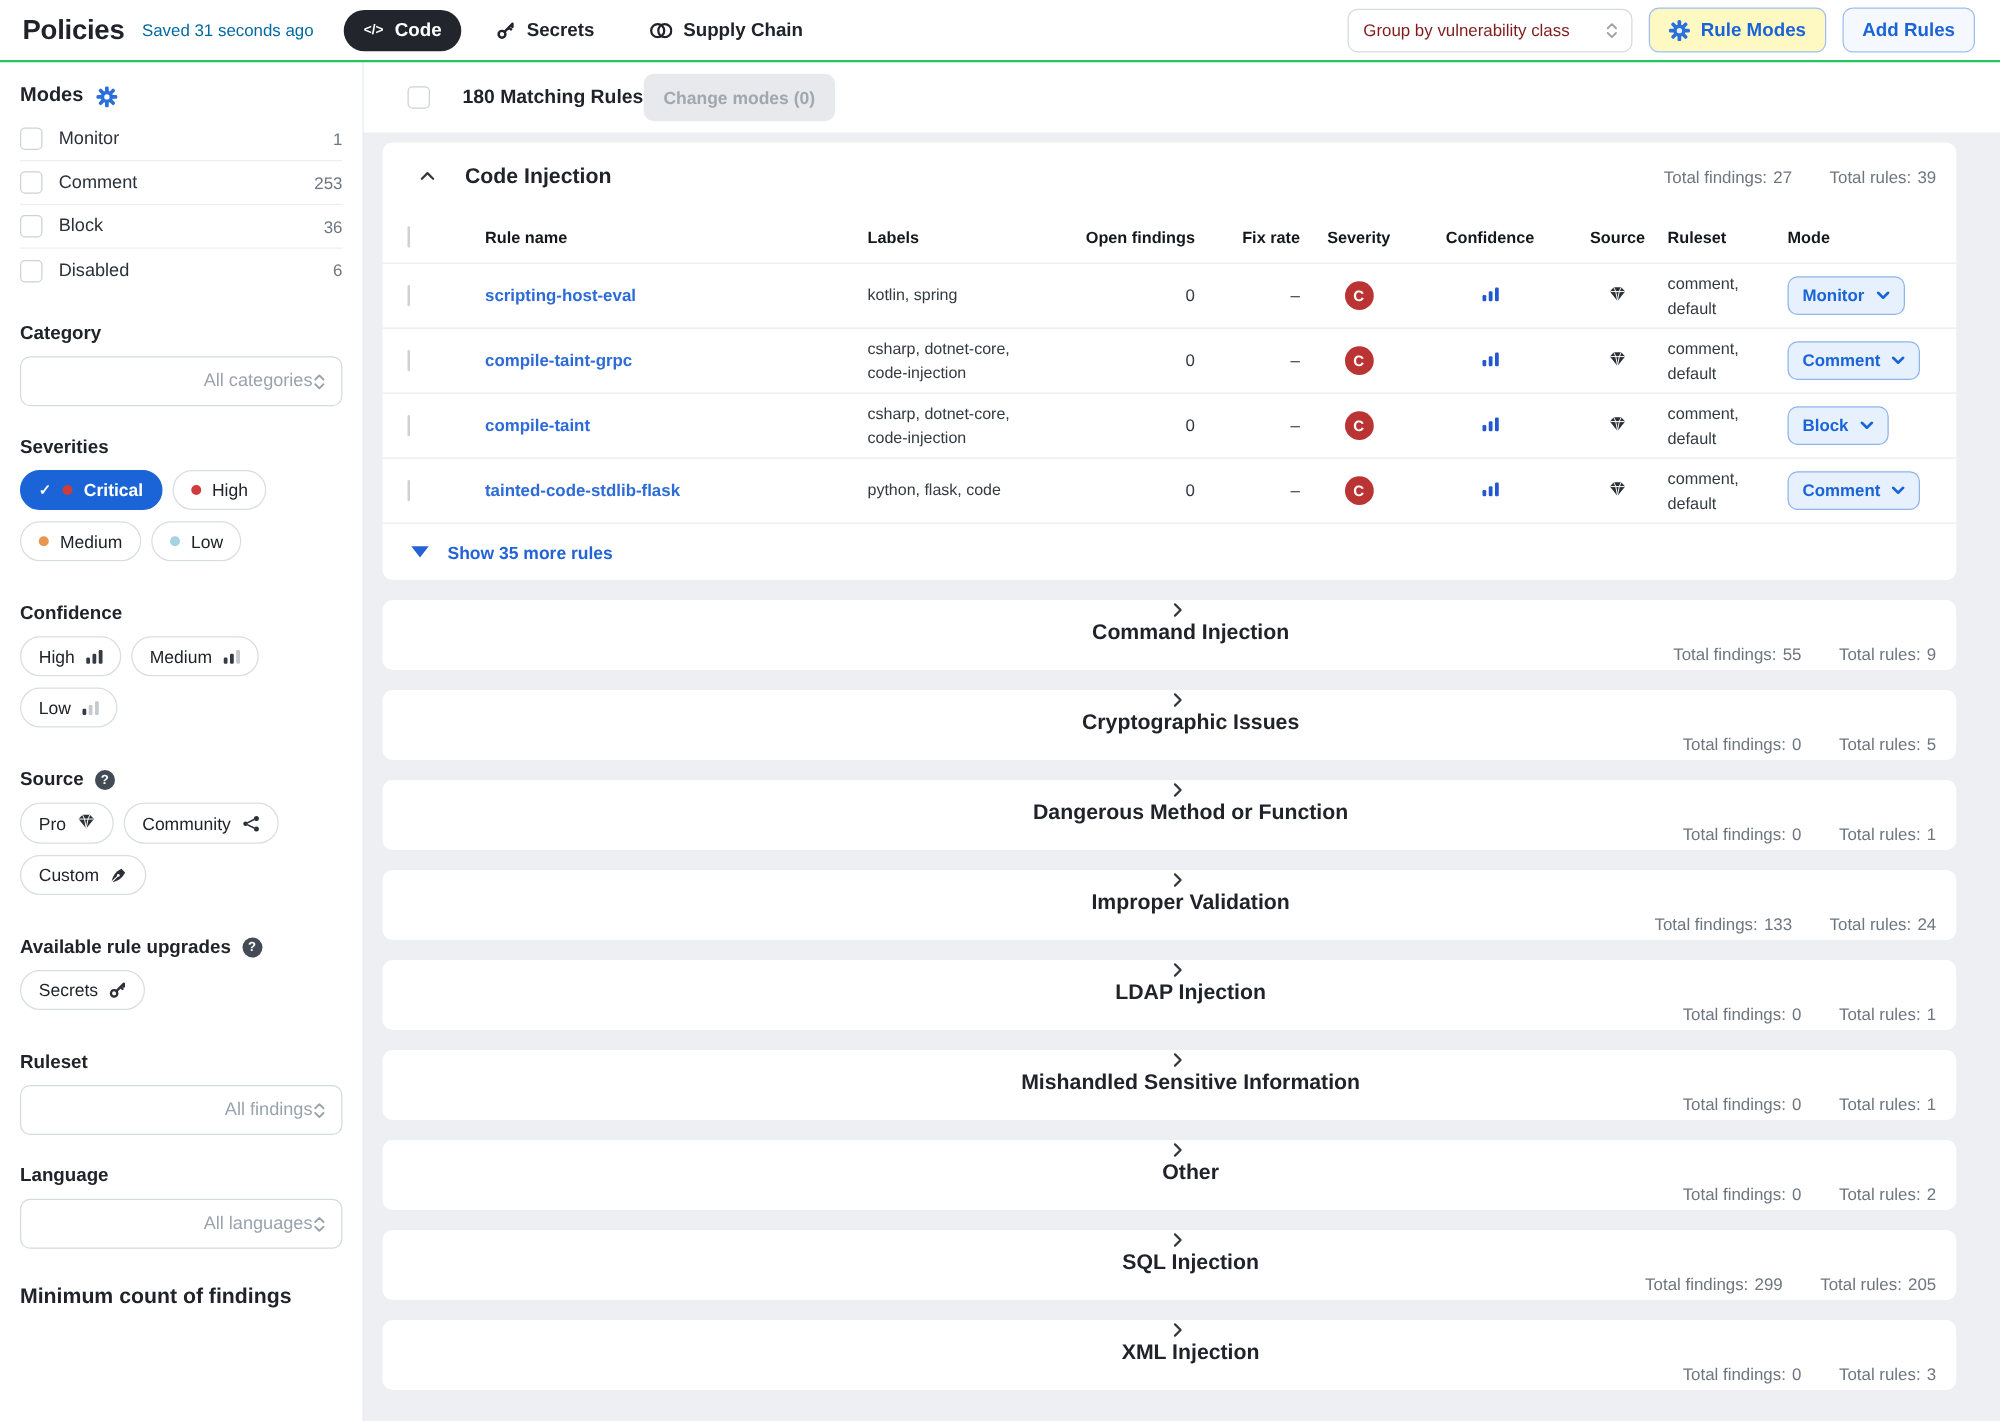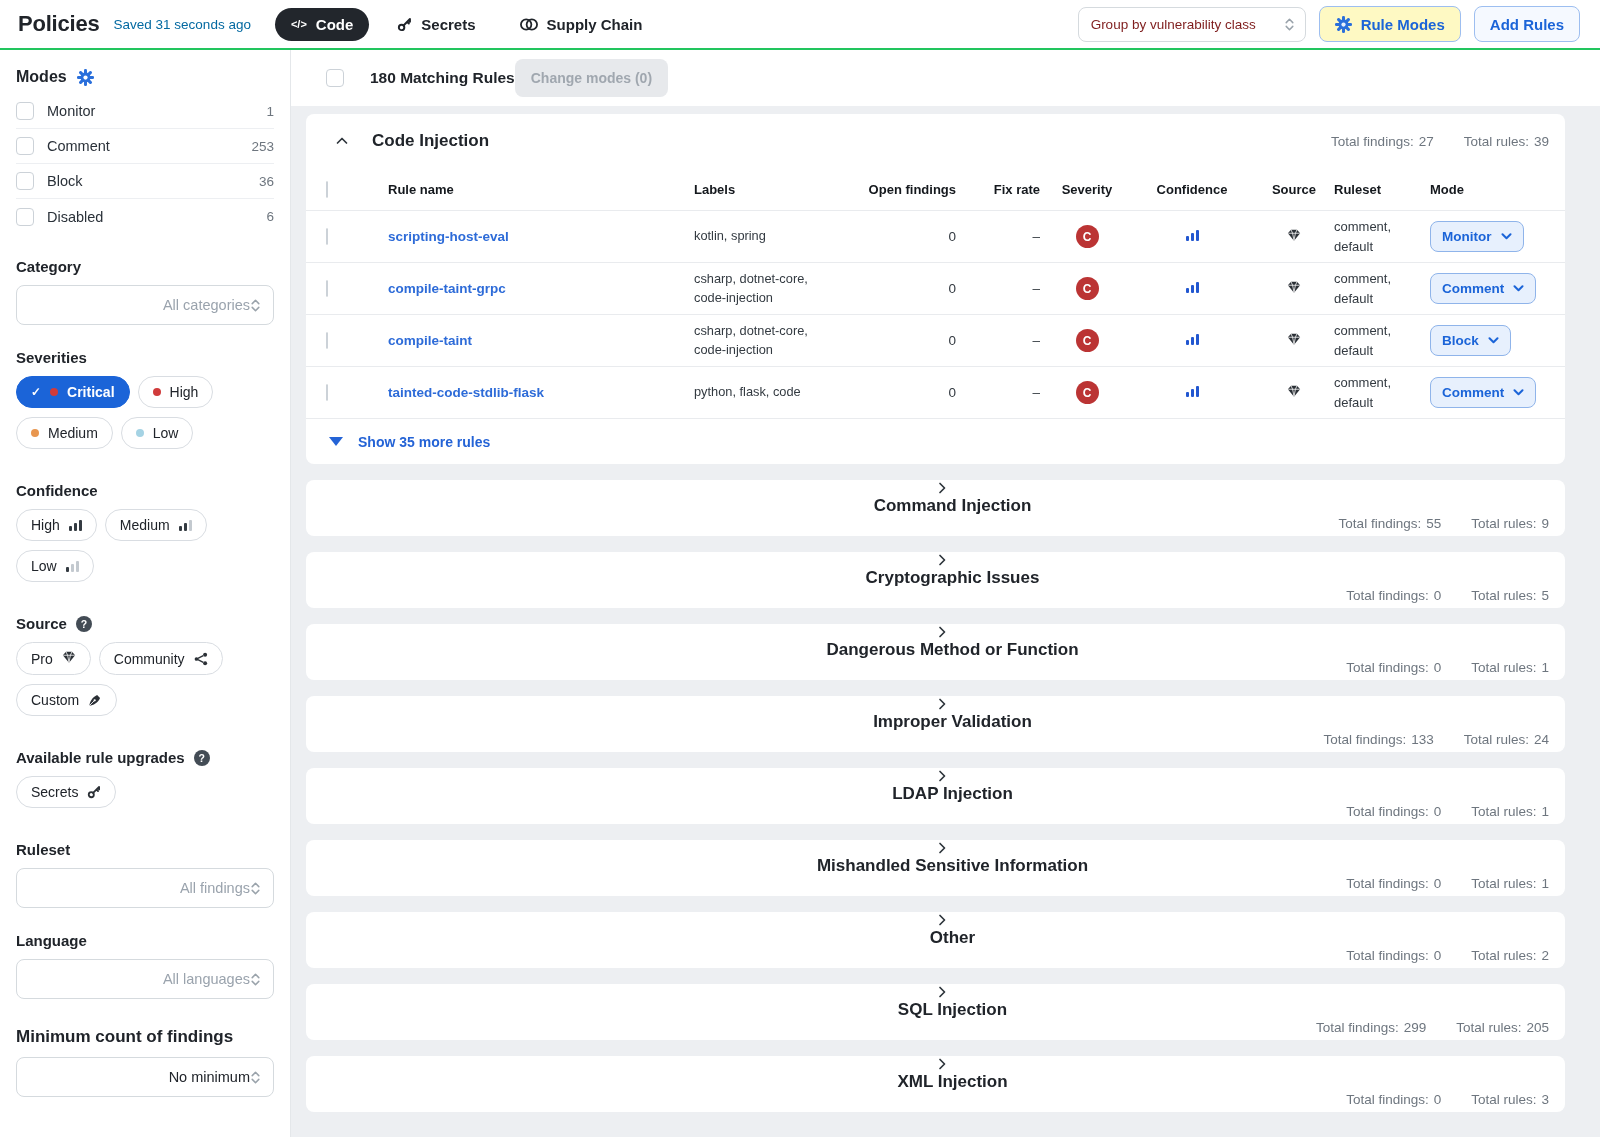--- a/index.html
+++ b/index.html
@@ -315,27 +315,20 @@
     <div class="group-title">Language</div>
     <div class="select">
       <span>All languages</span>
       <svg width="11" height="15" viewBox="0 0 11 16" fill="none" stroke="#9aa3ab" stroke-width="1.6" stroke-linecap="round" stroke-linejoin="round">
           <path d="M2 6 L5.5 2.5 L9 6"></path>
           <path d="M2 10 L5.5 13.5 L9 10"></path>
         </svg>
     </div>
 
     <div class="group-title big">Minimum count of findings</div>
-    <div class="select filled">
-      <span>No minimum</span>
-      <svg width="11" height="15" viewBox="0 0 11 16" fill="none" stroke="#9aa3ab" stroke-width="1.6" stroke-linecap="round" stroke-linejoin="round">
-          <path d="M2 6 L5.5 2.5 L9 6"></path>
-          <path d="M2 10 L5.5 13.5 L9 10"></path>
-        </svg>
-    </div>
   </aside>
 
   <div class="main">
     <div class="main-header">
       <span class="checkbox"></span>
       <span class="match-count">180 Matching Rules</span>
       <button class="btn-disabled">Change modes (0)</button>
     </div>
 
     <div class="content">

